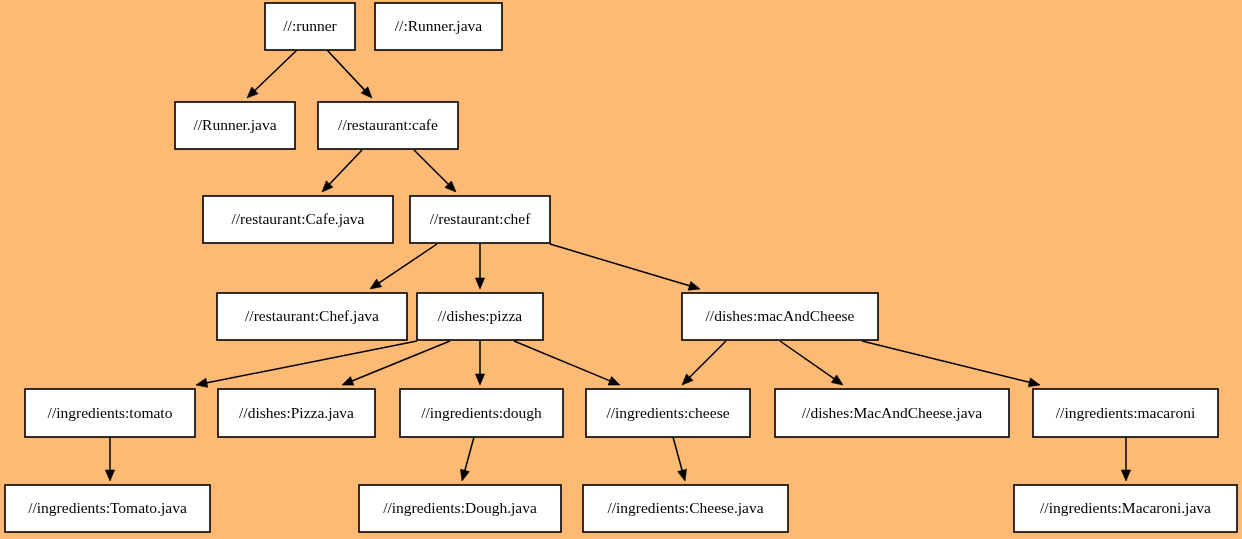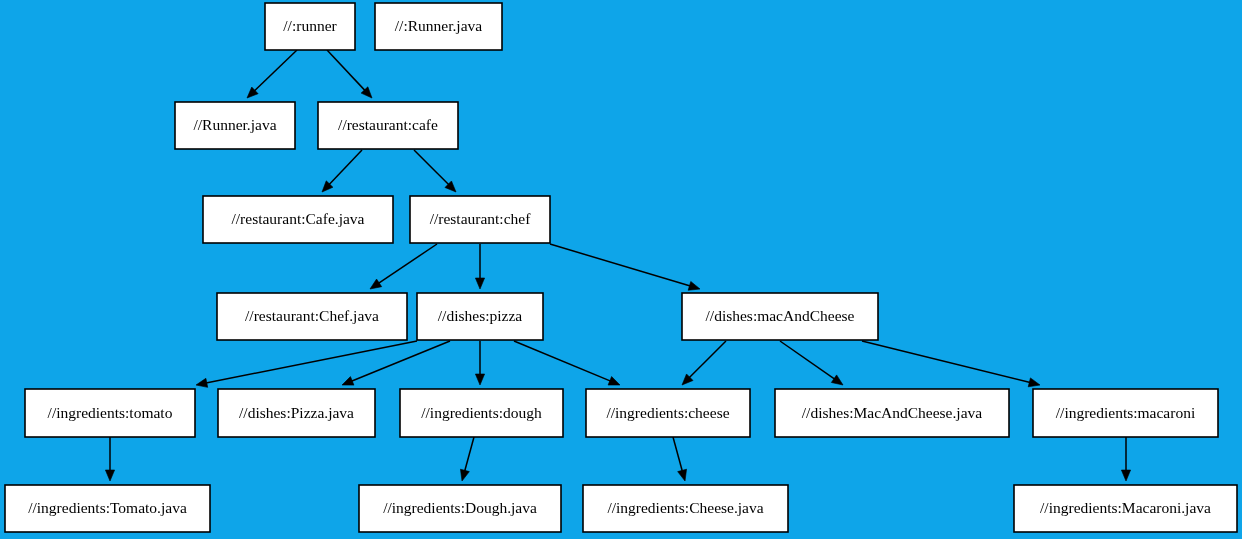--- a/index.html
+++ b/index.html
@@ -4,21 +4,21 @@
 <style>
   html, body {
     margin: 0;
     padding: 0;
     background: #ffffff;
   }
   #graph-root {
     position: relative;
     width: 1242px;
     height: 539px;
-    background: #0ea5e9;
+    background: #fdba74;
     overflow: hidden;
     font-family: "Liberation Serif", "DejaVu Serif", serif;
   }
   #graph-svg {
     position: absolute;
     top: 0;
     left: 0;
     width: 1242px;
     height: 539px;
     display: block;

